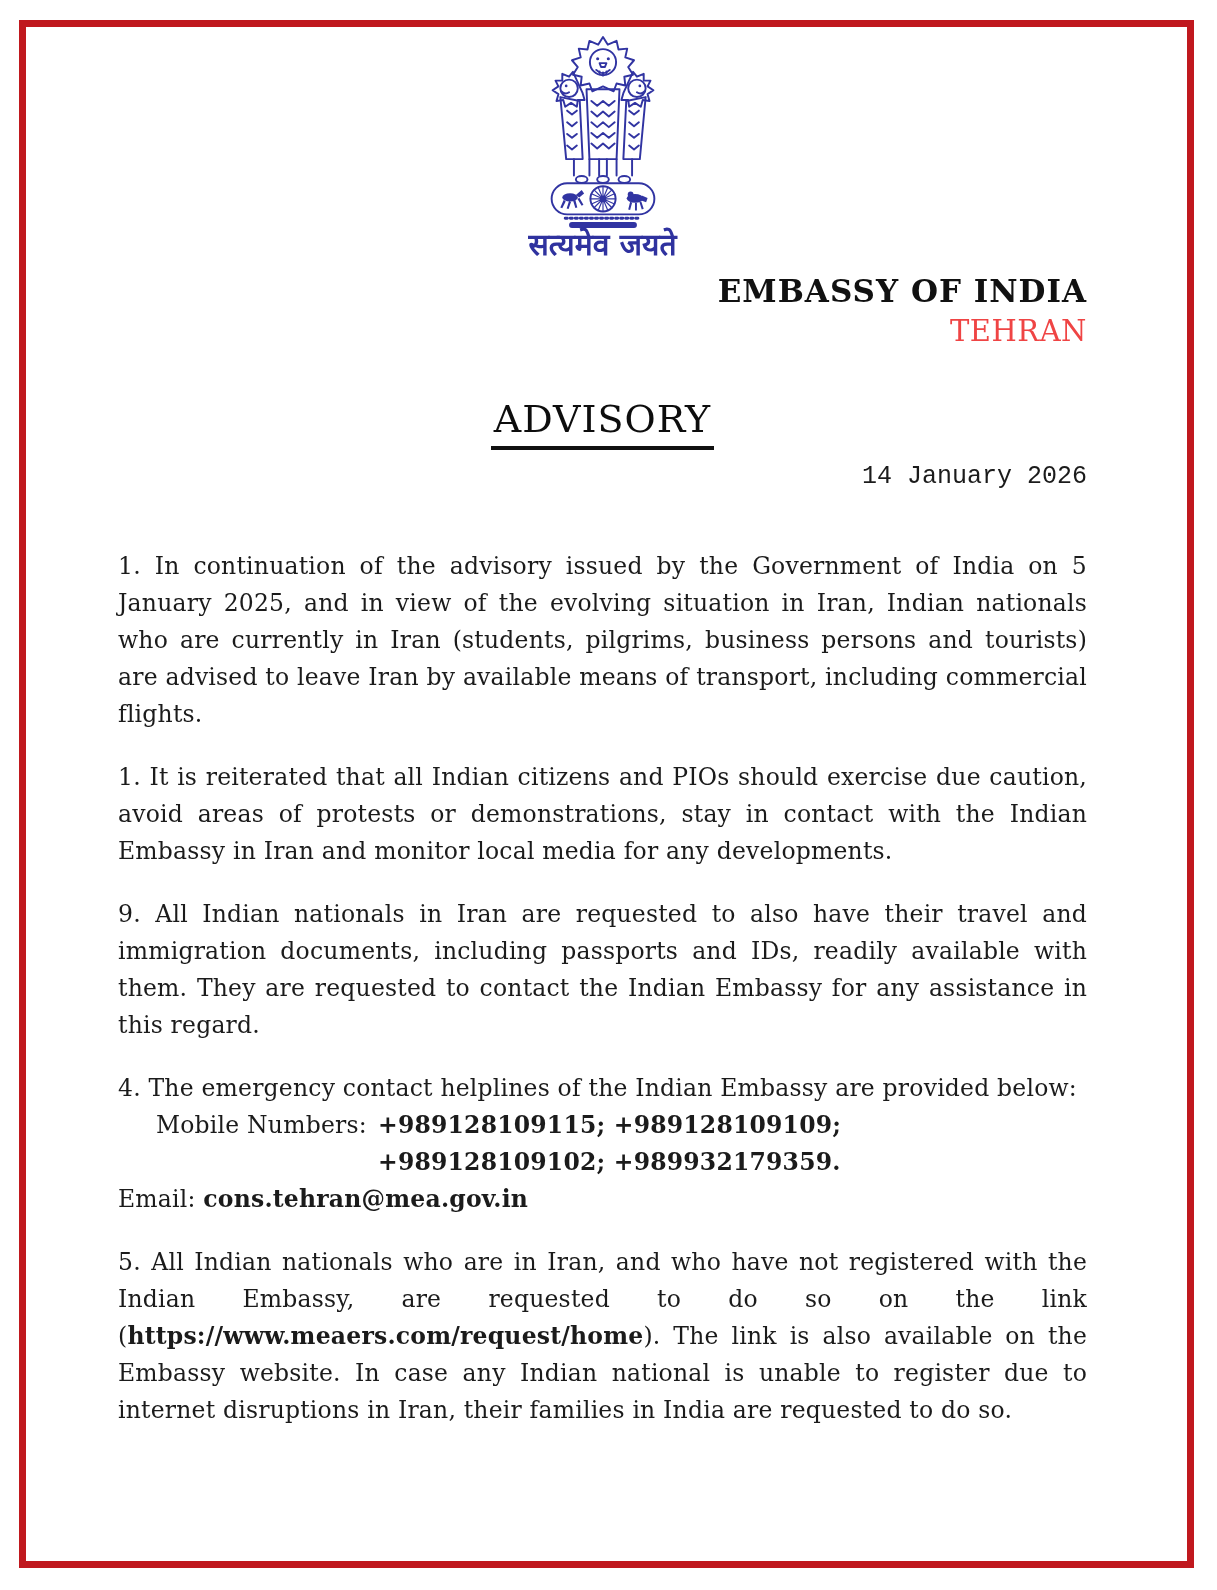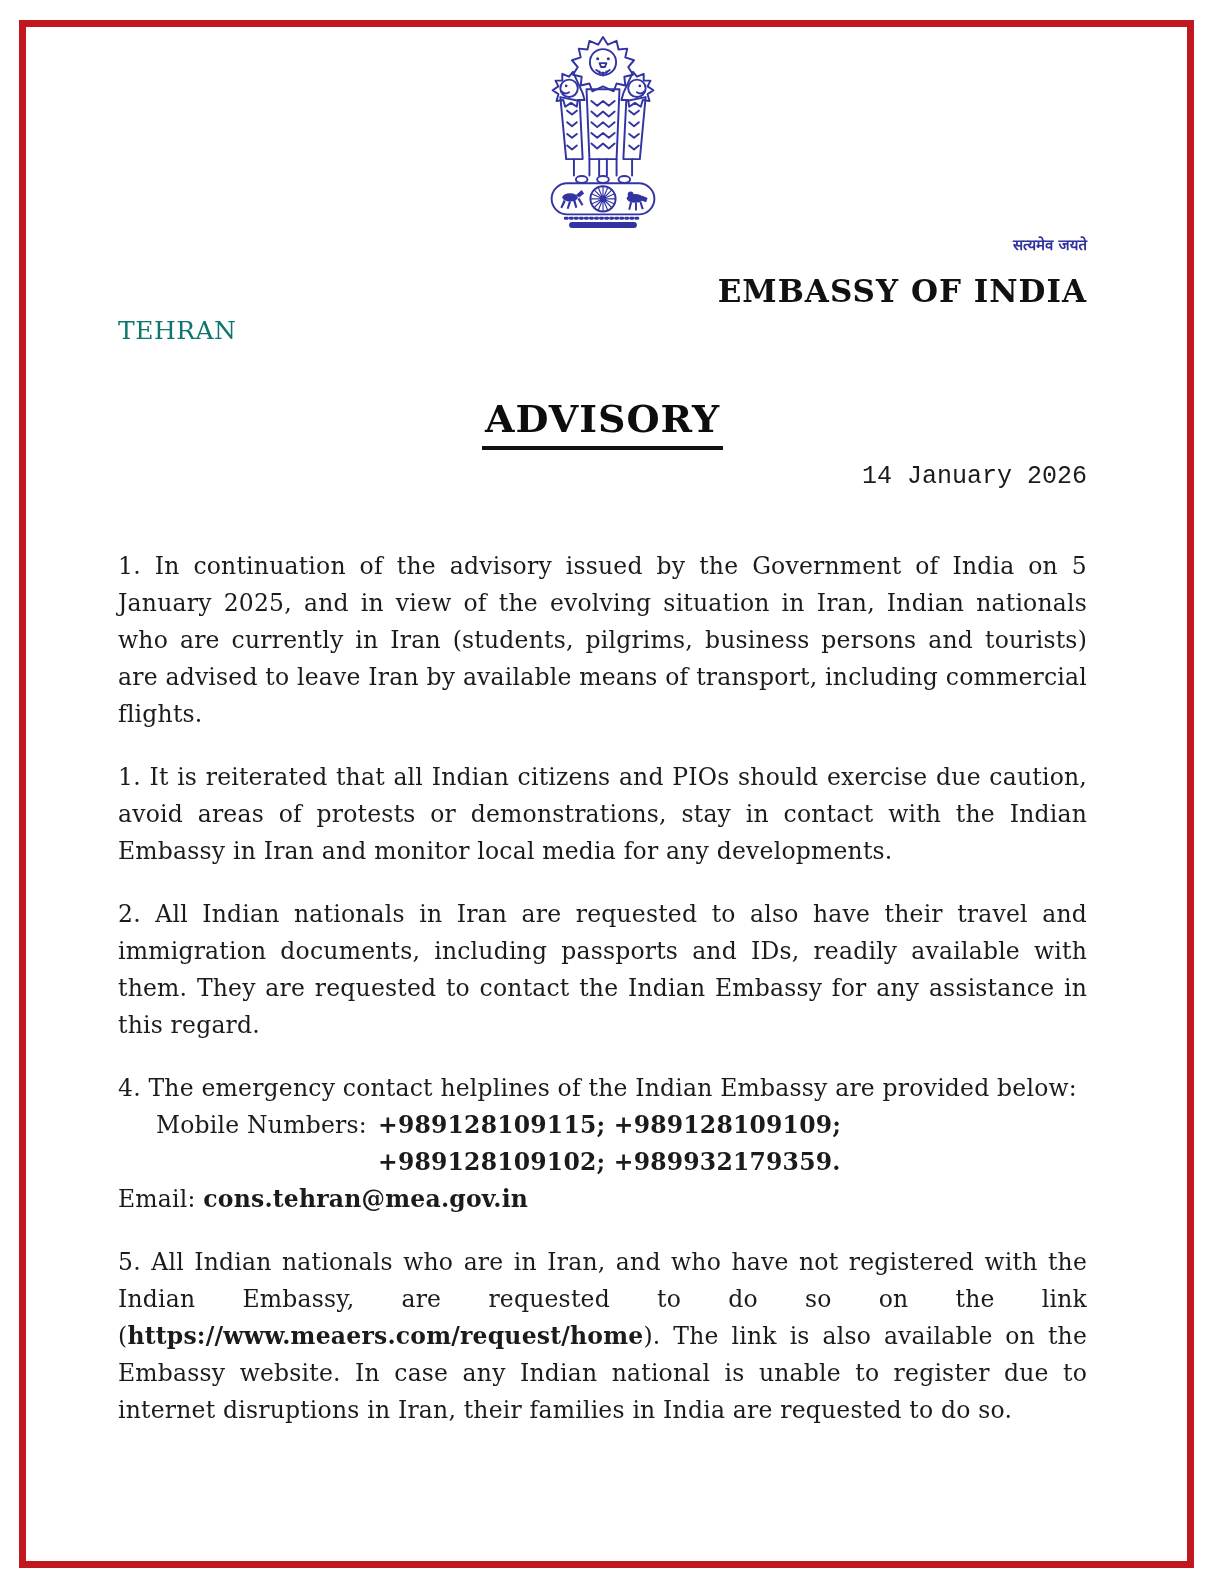--- a/index.html
+++ b/index.html
@@ -30,50 +30,50 @@
   .content {
     position: relative;
     padding: 33px 130px 0 118px;
   }
   .emblem-wrap {
     text-align: center;
     line-height: 0;
   }
   .motto {
     margin-top: 2px;
-    text-align: right;
+    text-align: center;
     font-family: "DejaVu Sans", sans-serif;
     font-weight: bold;
-    font-size: 15px;
+    font-size: 30px;
     line-height: 28px;
     color: #2f329f;
   }
   .org-name {
     margin-top: 14px;
     text-align: right;
     font-weight: bold;
     font-size: 31px;
     line-height: 36px;
     letter-spacing: 1px;
     color: #111111;
   }
   .location {
     margin-top: 6px;
-    text-align: left;
-    font-size: 25px;
+    text-align: right;
+    font-size: 29px;
     line-height: 32px;
     letter-spacing: 0.5px;
-    color: #0f766e;
+    color: #ef4444;
   }
   .doc-title {
     margin-top: 50px;
     text-align: center;
     font-size: 38px;
     line-height: 44px;
-    font-weight: bold;
+    font-weight: normal;
     letter-spacing: 1px;
     color: #0d0d0d;
   }
   .doc-title .underlined {
     display: inline-block;
     border-bottom: 4px solid #111111;
     padding: 0 3px 5px 3px;
   }
   .doc-date {
     margin-top: 12px;
@@ -178,21 +178,21 @@
     </div>
 
     <div class="doc-date">14 January 2026</div>
 
     <div class="body-text">
 
       <p class="para">1. In continuation of the advisory issued by the Government of India on 5 January 2025, and in view of the evolving situation in Iran, Indian nationals who are currently in Iran (students, pilgrims, business persons and tourists) are advised to leave Iran by available means of transport, including commercial flights.</p>
 
       <p class="para">1. It is reiterated that all Indian citizens and PIOs should exercise due caution, avoid areas of protests or demonstrations, stay in contact with the Indian Embassy in Iran and monitor local media for any developments.</p>
 
-      <p class="para">2. All Indian nationals in Iran are requested to also have their travel and immigration documents, including passports and IDs, readily available with them. They are requested to contact the Indian Embassy for any assistance in this regard.</p>
+      <p class="para">9. All Indian nationals in Iran are requested to also have their travel and immigration documents, including passports and IDs, readily available with them. They are requested to contact the Indian Embassy for any assistance in this regard.</p>
 
       <div class="para plain">
         <div>4. The emergency contact helplines of the Indian Embassy are provided below:</div>
         <div class="mobile-row">
           <span class="mobile-label">Mobile Numbers:</span>
           <span>
             <b>+989128109115; +989128109109;</b><br>
             <b>+989128109102; +989932179359.</b>
           </span>
         </div>

